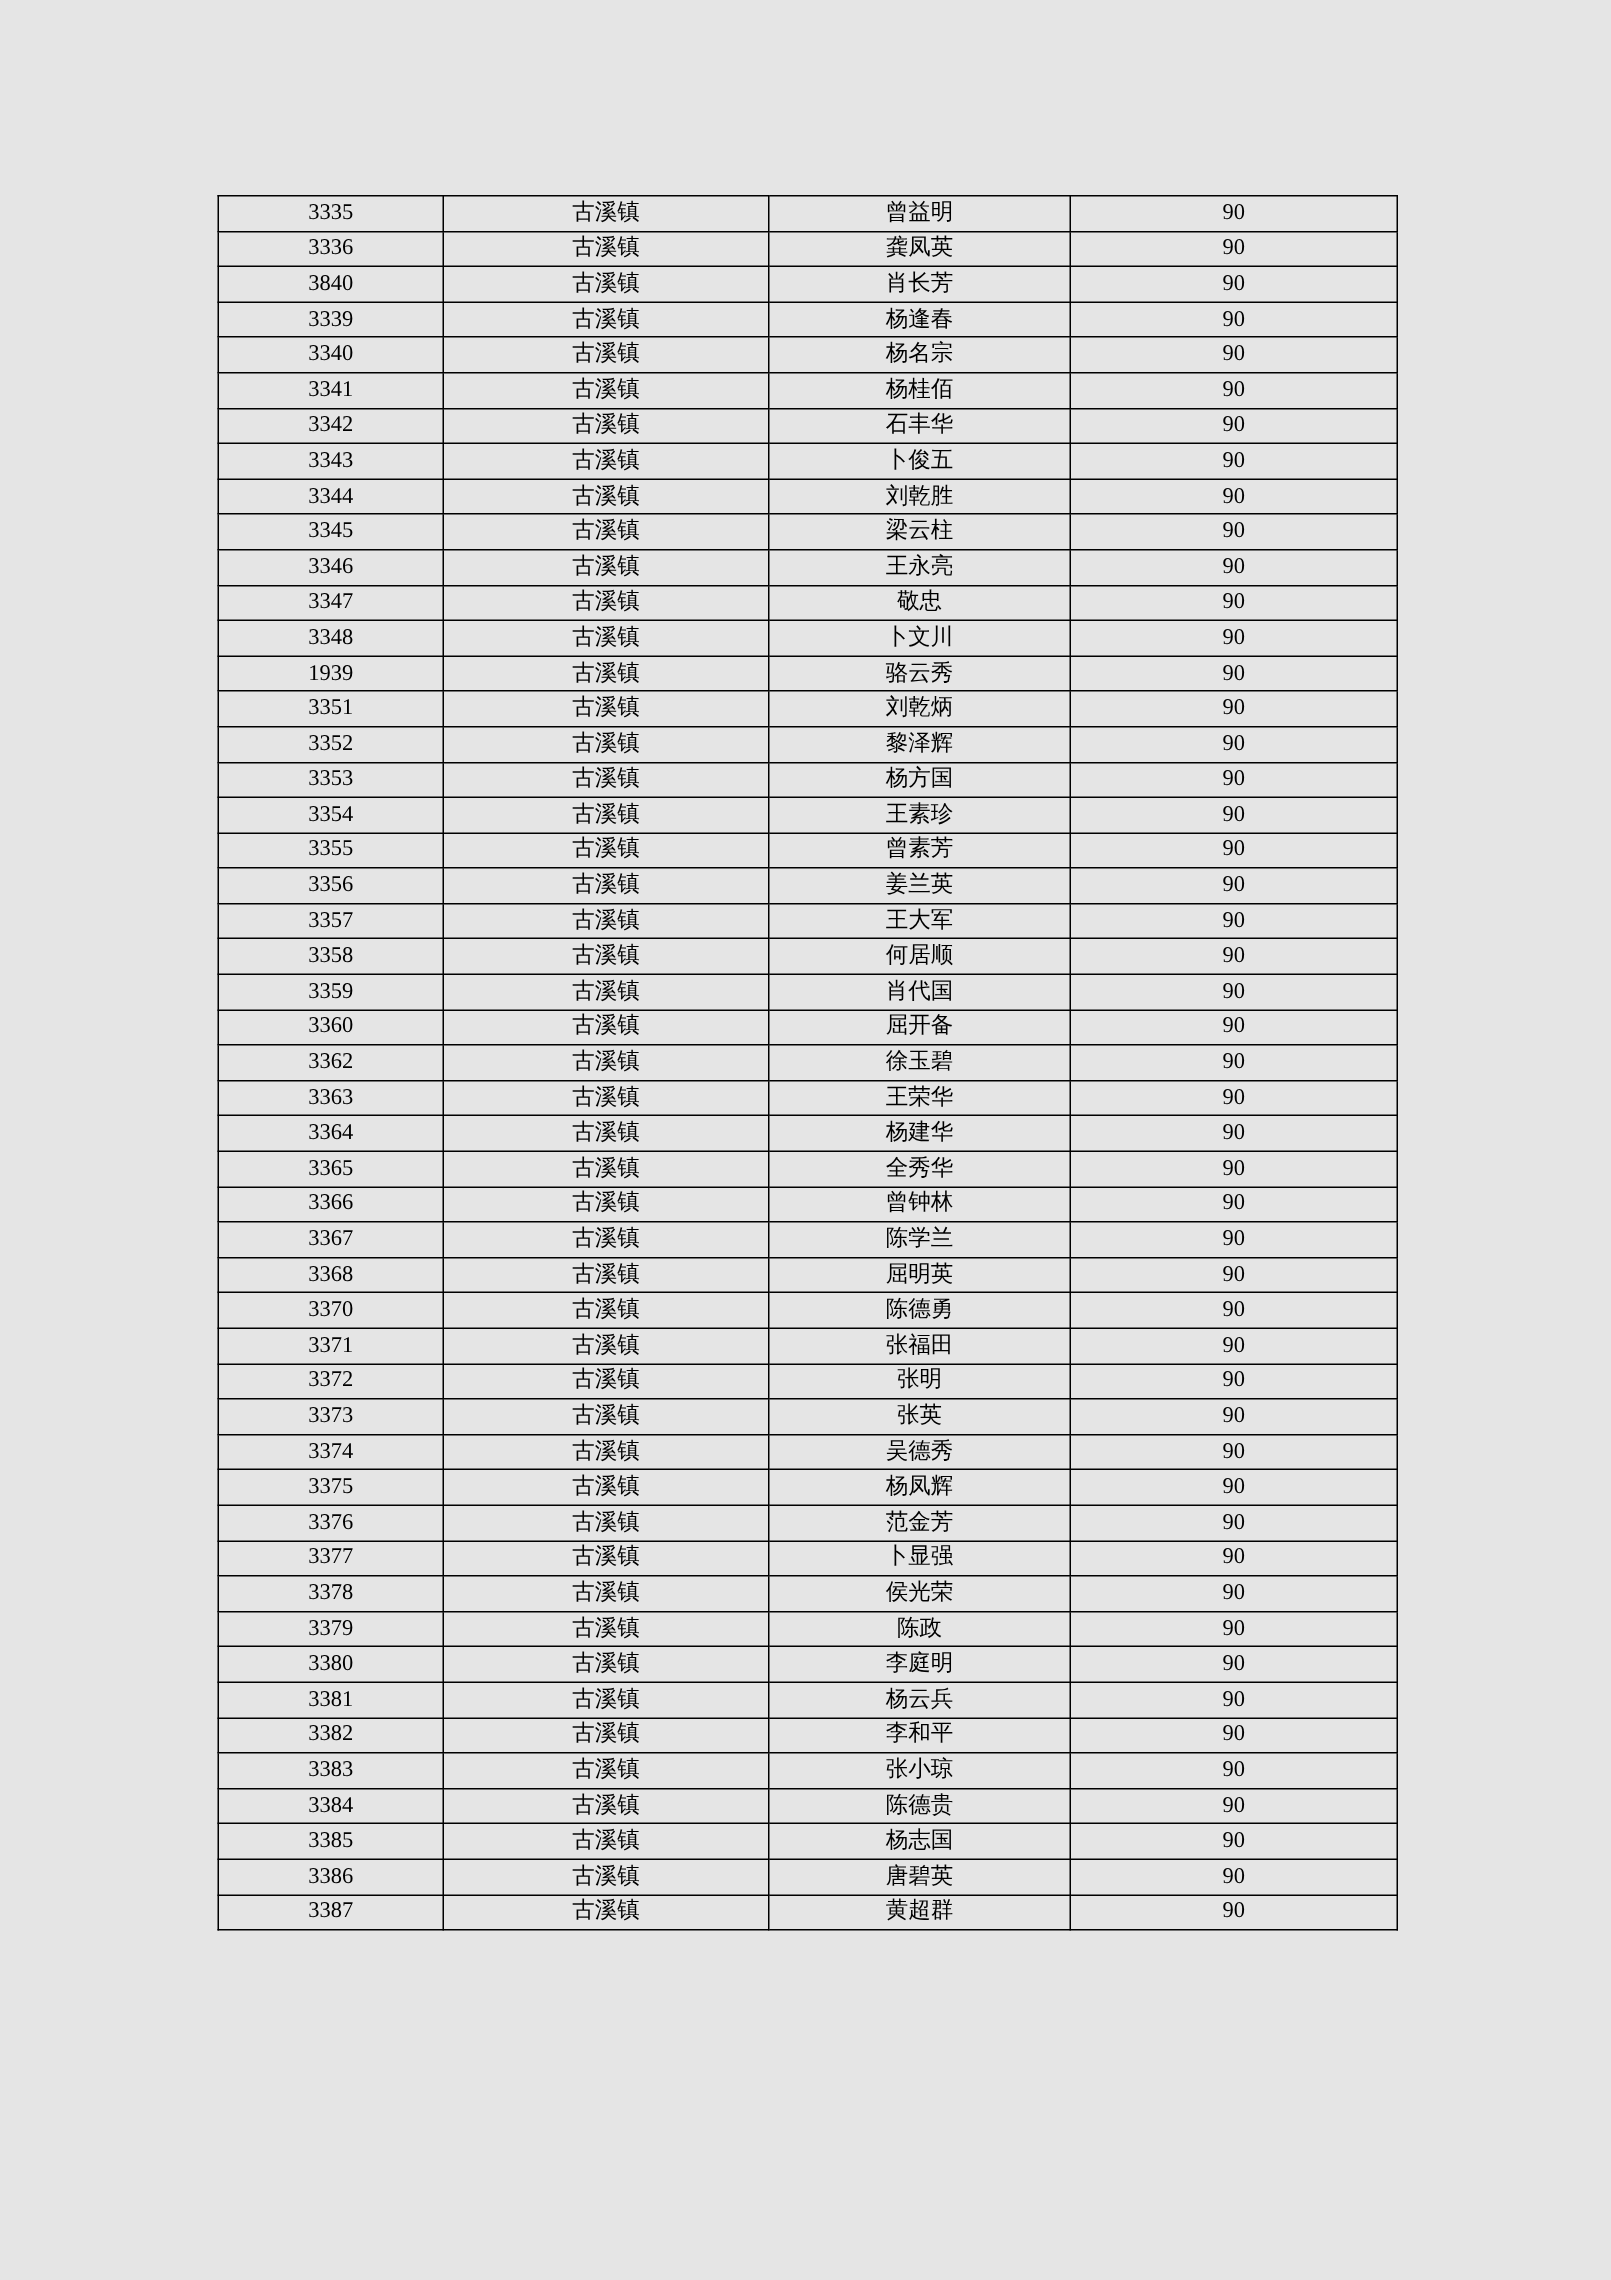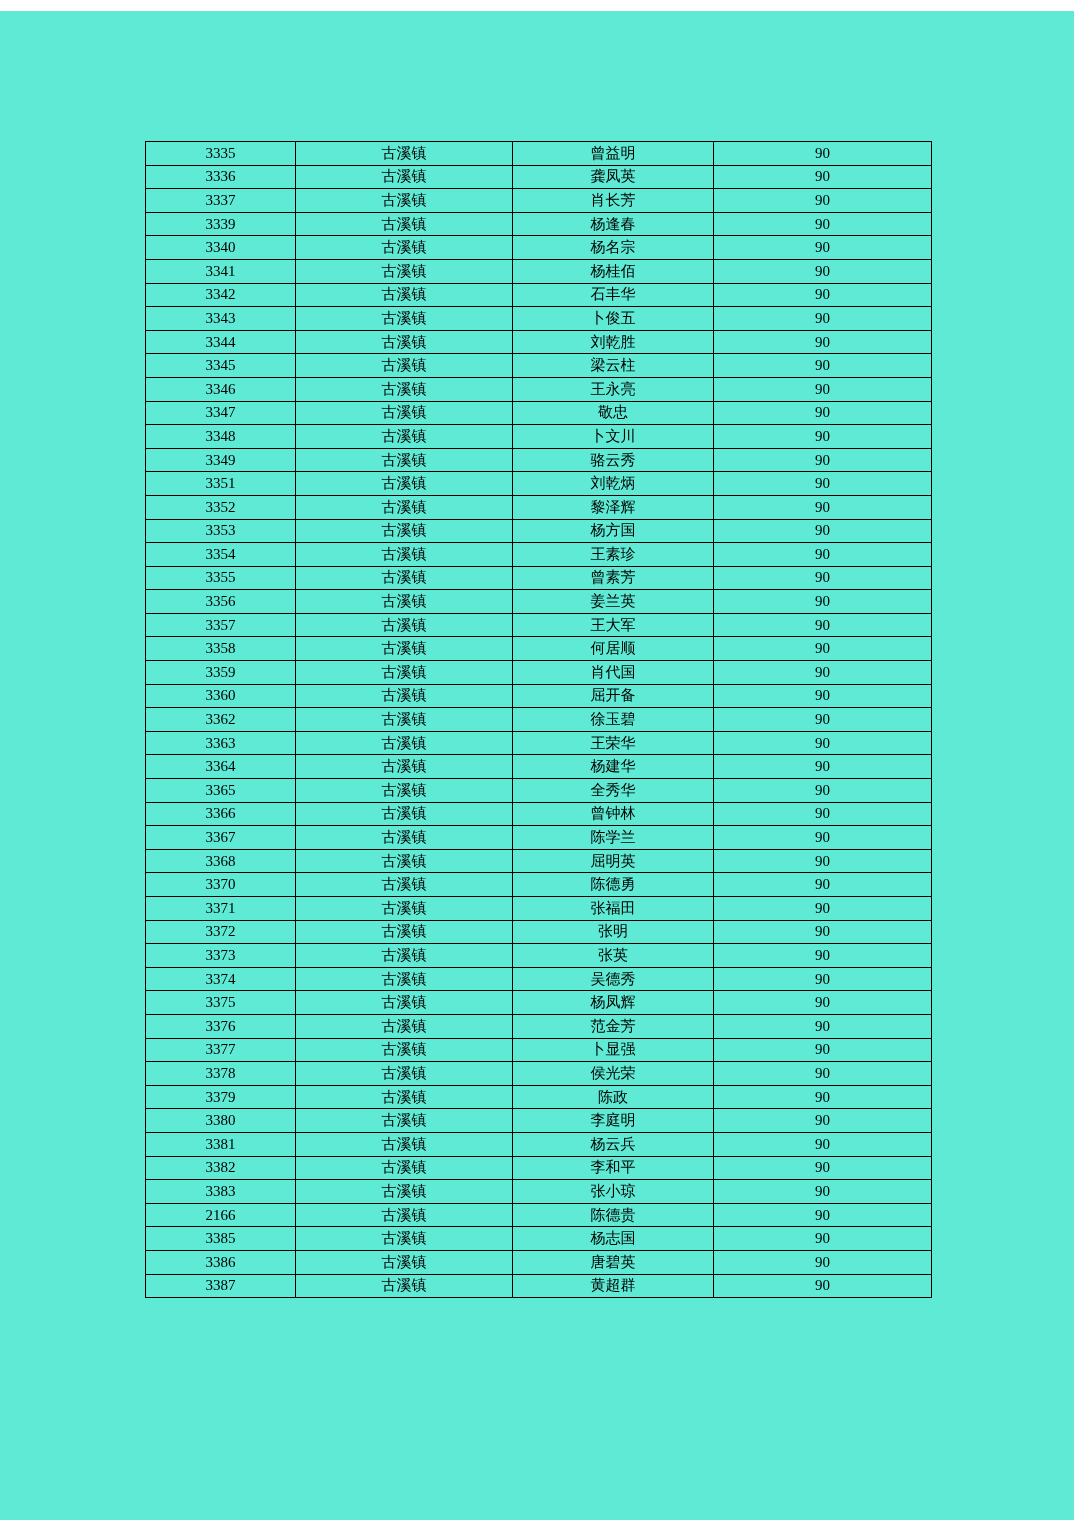--- a/index.html
+++ b/index.html
@@ -10,22 +10,21 @@
   body {
     width: 1074px;
     height: 1520px;
     position: relative;
     font-family: "Liberation Serif", "DejaVu Serif", serif;
     color: #000000;
   }
   .page {
     position: absolute;
     inset: 0;
-    background: #5eead4;
-    margin-top: 11px;
+    background: #e5e5e5;
   }
   table.score-table {
     position: absolute;
     left: 145px;
     top: 130px;
     width: 786px;
     border-collapse: collapse;
     table-layout: fixed;
     font-size: 15px;
   }
@@ -62,21 +61,21 @@
           <td>曾益明</td>
           <td>90</td>
         </tr>
         <tr>
           <td>3336</td>
           <td>古溪镇</td>
           <td>龚凤英</td>
           <td>90</td>
         </tr>
         <tr>
-          <td>3337</td>
+          <td>3840</td>
           <td>古溪镇</td>
           <td>肖长芳</td>
           <td>90</td>
         </tr>
         <tr>
           <td>3339</td>
           <td>古溪镇</td>
           <td>杨逢春</td>
           <td>90</td>
         </tr>
@@ -128,21 +127,21 @@
           <td>敬忠</td>
           <td>90</td>
         </tr>
         <tr>
           <td>3348</td>
           <td>古溪镇</td>
           <td>卜文川</td>
           <td>90</td>
         </tr>
         <tr>
-          <td>3349</td>
+          <td>1939</td>
           <td>古溪镇</td>
           <td>骆云秀</td>
           <td>90</td>
         </tr>
         <tr>
           <td>3351</td>
           <td>古溪镇</td>
           <td>刘乾炳</td>
           <td>90</td>
         </tr>
@@ -320,21 +319,21 @@
           <td>李和平</td>
           <td>90</td>
         </tr>
         <tr>
           <td>3383</td>
           <td>古溪镇</td>
           <td>张小琼</td>
           <td>90</td>
         </tr>
         <tr>
-          <td>2166</td>
+          <td>3384</td>
           <td>古溪镇</td>
           <td>陈德贵</td>
           <td>90</td>
         </tr>
         <tr>
           <td>3385</td>
           <td>古溪镇</td>
           <td>杨志国</td>
           <td>90</td>
         </tr>

